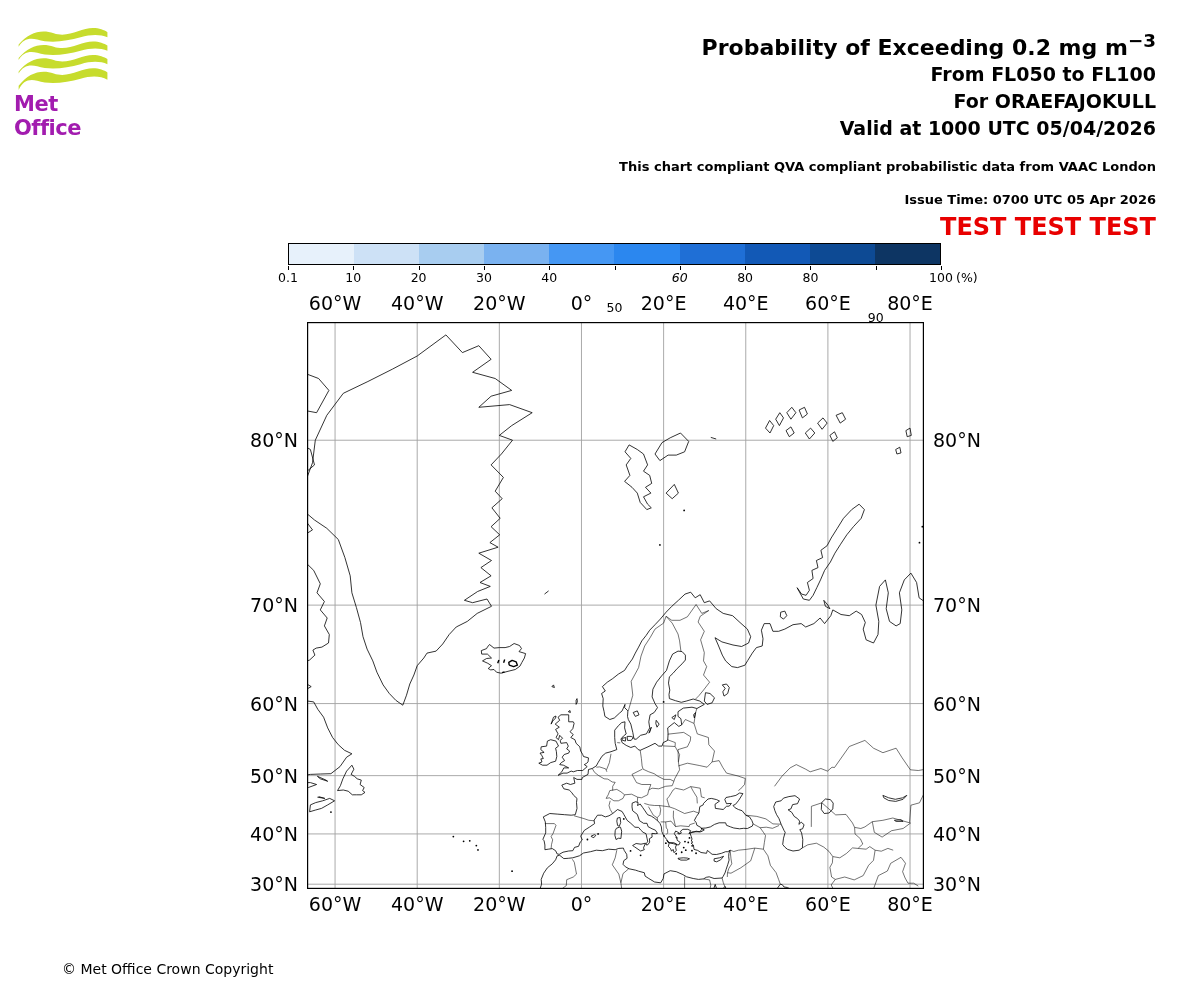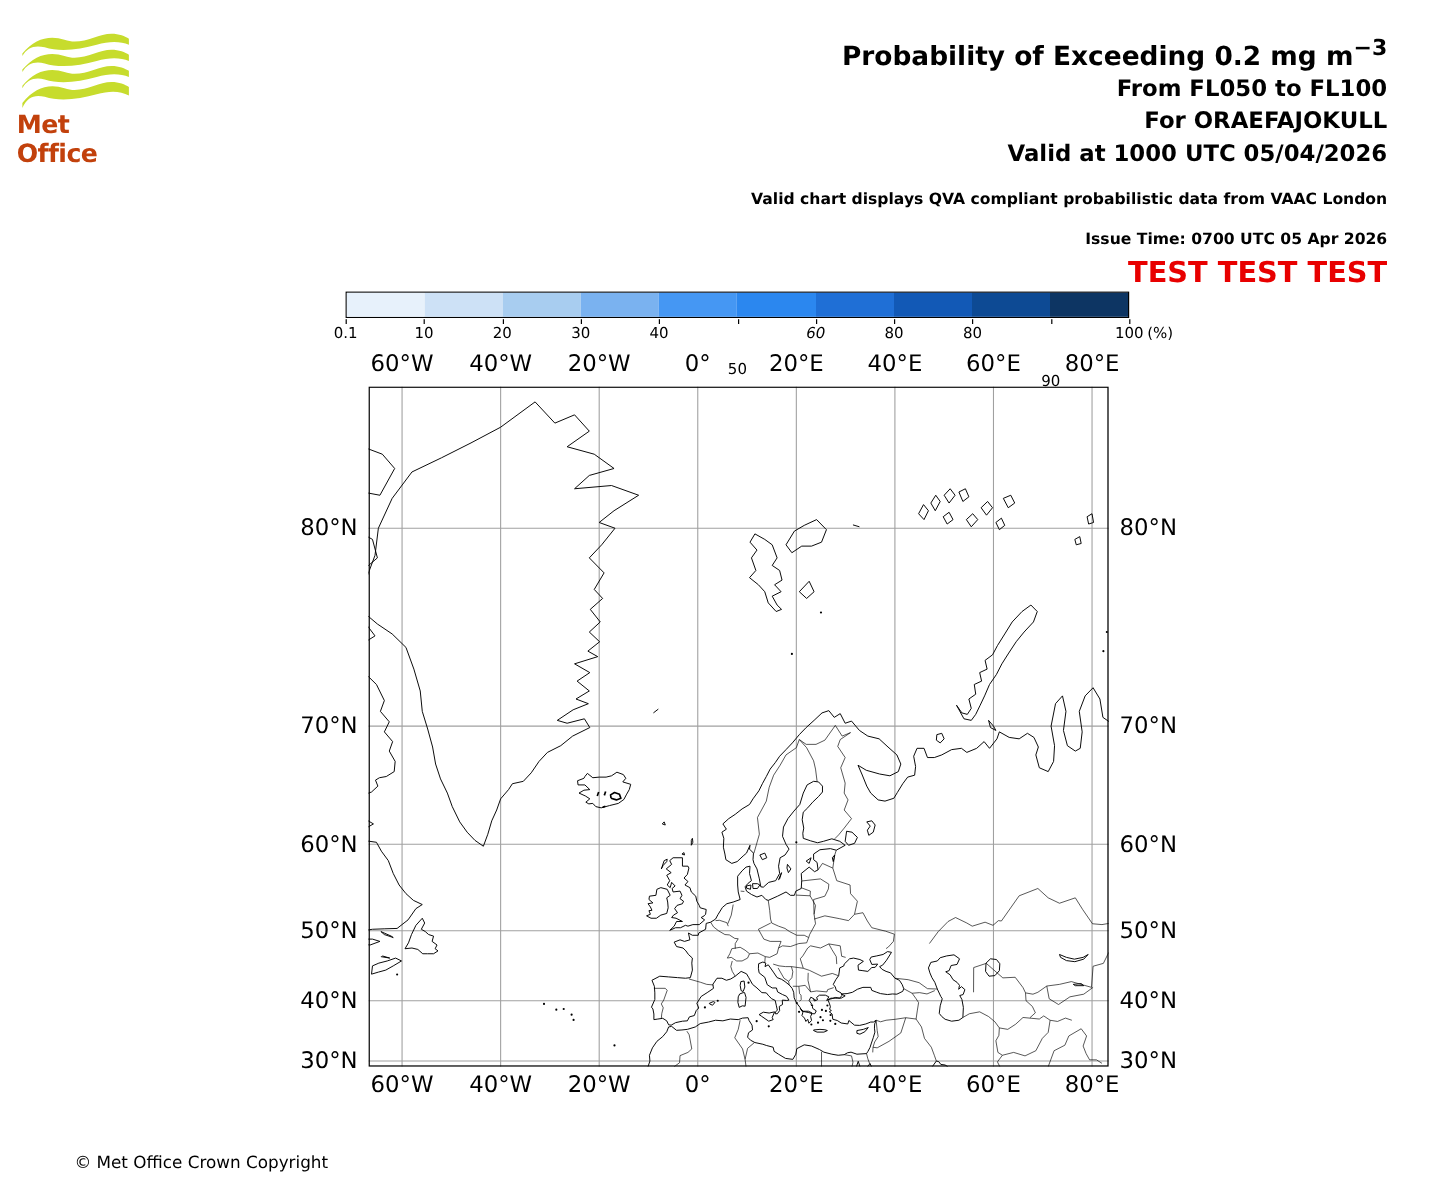--- a/index.html
+++ b/index.html
@@ -1,20 +1,20 @@
 <!DOCTYPE html>
 <html><head>
 <meta charset="utf-8">
 <style>
   html,body{margin:0;padding:0;background:#ffffff;}
   #page{position:relative;width:1200px;height:1000px;background:#ffffff;overflow:hidden;
         font-family:"DejaVu Sans",sans-serif;color:#000;}
   
   #logo{position:absolute;left:14px;top:26px;width:110px;height:92px;}
-  #logo-text{position:absolute;left:0;top:66px;font-size:21px;font-weight:bold;color:#c2410c;letter-spacing:-0.5px;}
+  #logo-text{position:absolute;left:0;top:66px;font-size:21px;font-weight:bold;color:#a21caf;letter-spacing:-0.5px;}
   
   .ctr{position:absolute;left:0;width:1156px;text-align:right;font-weight:bold;}
   #title{top:30px;font-size:22px;}
   #sub1{top:63px;font-size:19px;}
   #sub2{top:90px;font-size:19px;}
   #sub3{top:117px;font-size:19px;}
   #note{top:159px;font-size:13px;}
   #issue{top:192px;font-size:13px;}
   #test{top:213px;font-size:24px;}
   
@@ -43,21 +43,21 @@
           <path d="M4,58 C14,45 26,42 38,46 C52,51 64,41 76,41 C82,41 87,43 90,45 L90,52 C83,48 74,48 64,51 C50,55 34,57 22,53 C14,51 8,53 4,62 Z" fill="#c7dc2d"></path>
         </g>
     </svg>
     <div id="logo-text">Met Office</div>
   </div>
 
   <div id="title" class="ctr"><span>Probability of Exceeding 0.2 mg m</span><sup>−3</sup></div>
   <div id="sub1" class="ctr">From FL050 to FL100</div>
   <div id="sub2" class="ctr">For ORAEFAJOKULL</div>
   <div id="sub3" class="ctr">Valid at 1000 UTC 05/04/2026</div>
-  <div id="note" class="ctr">Valid chart displays QVA compliant probabilistic data from VAAC London</div>
+  <div id="note" class="ctr">This chart compliant QVA compliant probabilistic data from VAAC London</div>
   <div id="issue" class="ctr">Issue Time: 0700 UTC 05 Apr 2026</div>
   <div id="test" class="ctr" style="color: rgb(232, 0, 0);">TEST TEST TEST</div>
 
   <div id="cbar">
     <div id="cbar-bar">
         <div class="cb-seg" style="background: rgb(231, 241, 251);"></div>
         <div class="cb-seg" style="background: rgb(205, 225, 246);"></div>
         <div class="cb-seg" style="background: rgb(168, 205, 240);"></div>
         <div class="cb-seg" style="background: rgb(122, 178, 240);"></div>
         <div class="cb-seg" style="background: rgb(69, 151, 243);"></div>

